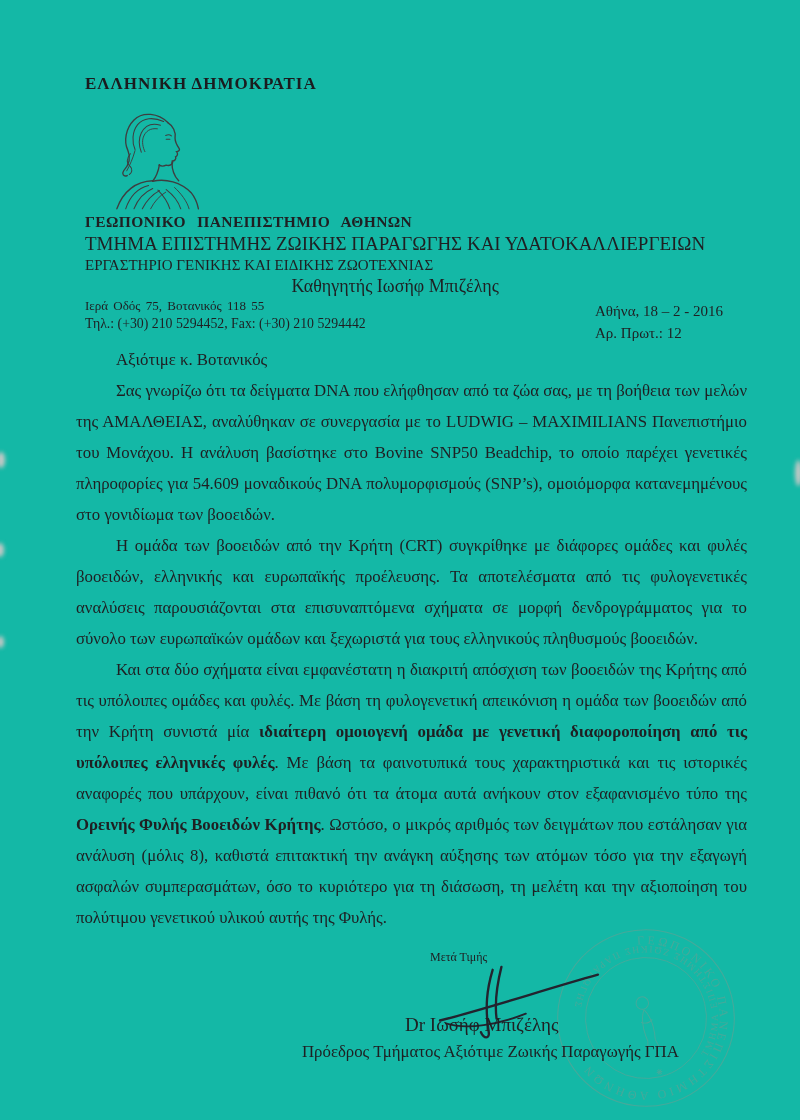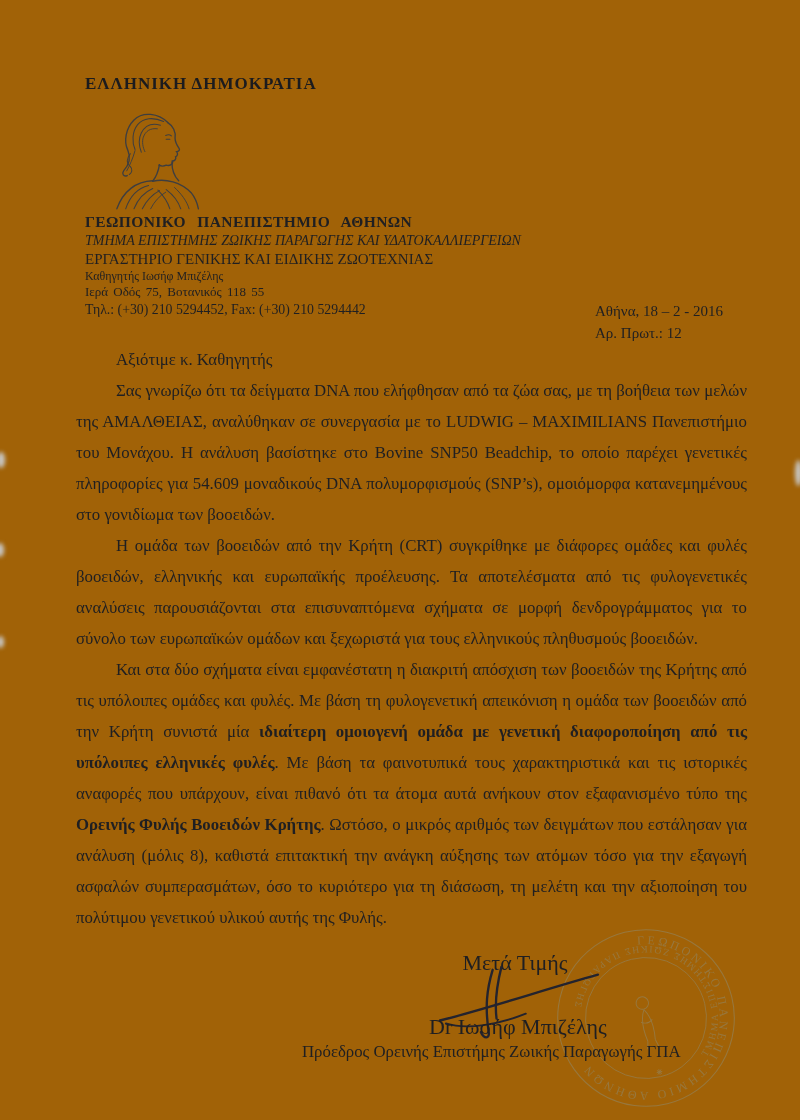--- a/index.html
+++ b/index.html
@@ -1,53 +1,53 @@
 <!DOCTYPE html>
 <html lang="el"><head>
 <meta charset="utf-8">
 <style>
   html,body{margin:0;padding:0;}
   .page{
     position:relative;
     width:800px;height:1120px;
-    background:#a16207;
+    background:#14b8a6;
     font-family:"Liberation Serif", serif;
     color:#1f1f22;
     overflow:hidden;
   }
   
   .header-title{
     position:absolute;left:85px;top:74px;
     font-size:17px;font-weight:bold;letter-spacing:1px;
     color:#1b1b1e;
   }
   .logo{position:absolute;left:103px;top:108px;width:115px;height:106px;}
   
   .letterhead{position:absolute;left:85px;top:212px;line-height:1.28;}
   .lh-university{font-size:15.5px;font-weight:bold;word-spacing:7px;letter-spacing:.4px;}
   .lh-school{font-size:14.8px;font-weight:bold;letter-spacing:.2px;}
-  .lh-department{font-size:14px;font-style:italic;}
+  .lh-department{font-size:19px;}
   .lh-laboratory{font-size:15px;}
-  .lh-professor{font-size:12px;}
+  .lh-professor{font-size:18px;text-align:center;}
   .lh-address{font-size:13px;word-spacing:2px;}
   .lh-contact{font-size:13.8px;}
   
   .meta{position:absolute;left:595px;top:300px;font-size:15px;line-height:22px;}
   
   .body{
     position:absolute;left:76px;top:344px;width:671px;
     font-size:16.8px;line-height:31px;text-align:justify;
   }
   .salutation{margin:0 0 1px 0;text-align:left;}
   .body p{margin:0;text-indent:40px;}
   .body p b{font-weight:bold;}
   
-  .closing{position:absolute;left:430px;top:950px;width:170px;text-align:center;font-size:22px;}
+  .closing{position:absolute;left:430px;top:950px;width:170px;font-size:12px;}
   .signature{position:absolute;left:428px;top:962px;width:180px;height:78px;}
-  .signer-name{position:absolute;left:405px;top:1014px;font-size:22px;margin-left:24px;}
+  .signer-name{position:absolute;left:405px;top:1014px;font-size:19px;}
   .signer-title{position:absolute;left:302px;top:1042px;font-size:16.8px;}
   
   .stamp{
     position:absolute;left:550px;top:922px;width:192px;height:192px;
     opacity:.42;transform:rotate(-14deg);
   }
   
   .artifact{position:absolute;background:#c8c8c6;border-radius:50%;filter:blur(2px);}
   .a1{left:-3px;top:452px;width:8px;height:16px;}
   .a2{left:-4px;top:543px;width:8px;height:14px;}
@@ -99,21 +99,21 @@
     <div class="lh-address">Ιερά Οδός 75,  Βοτανικός  118 55</div>
     <div class="lh-contact">Τηλ.: (+30) 210 5294452, Fax: (+30) 210 5294442</div>
   </div>
 
   <div class="meta">
     <div>Αθήνα, 18 – 2 - 2016</div>
     <div>Αρ. Πρωτ.: 12</div>
   </div>
 
   <div class="body">
-    <p class="salutation">Αξιότιμε κ. Καθηγητής</p>
+    <p class="salutation">Αξιότιμε κ. Βοτανικός</p>
     <p><span>Σας γνωρίζω ότι τα δείγματα DNA που ελήφθησαν από τα ζώα σας, με τη βοήθεια των μελών της ΑΜΑΛΘΕΙΑΣ, αναλύθηκαν σε συνεργασία με το LUDWIG – MAXIMILIANS Πανεπιστήμιο του Μονάχου. Η ανάλυση βασίστηκε στο Bovine SNP50 Beadchip, το οποίο παρέχει γενετικές πληροφορίες για 54.609 μοναδικούς DNA πολυμορφισμούς (SNP’s), ομοιόμορφα κατανεμημένους στο γονιδίωμα των βοοειδών.</span></p>
     <p><span>Η ομάδα των βοοειδών από την Κρήτη (CRT) συγκρίθηκε με διάφορες ομάδες και φυλές βοοειδών, ελληνικής και ευρωπαϊκής προέλευσης. Τα αποτελέσματα από τις φυλογενετικές αναλύσεις παρουσιάζονται στα επισυναπτόμενα σχήματα σε μορφή δενδρογράμματος για το σύνολο των ευρωπαϊκών ομάδων και ξεχωριστά για τους ελληνικούς πληθυσμούς βοοειδών.</span></p>
     <p><span>Και στα δύο σχήματα είναι εμφανέστατη η διακριτή απόσχιση των βοοειδών της Κρήτης από τις υπόλοιπες ομάδες και φυλές. Με βάση τη φυλογενετική απεικόνιση η ομάδα των βοοειδών από την Κρήτη συνιστά μία </span><b>ιδιαίτερη ομοιογενή ομάδα με γενετική διαφοροποίηση από τις υπόλοιπες ελληνικές φυλές</b><span>. Με βάση τα φαινοτυπικά τους χαρακτηριστικά και τις ιστορικές αναφορές που υπάρχουν, είναι πιθανό ότι τα άτομα αυτά ανήκουν στον εξαφανισμένο τύπο της </span><b>Ορεινής Φυλής Βοοειδών Κρήτης</b><span>. Ωστόσο, ο μικρός αριθμός των δειγμάτων που εστάλησαν για ανάλυση (μόλις 8), καθιστά επιτακτική την ανάγκη αύξησης των ατόμων τόσο για την εξαγωγή ασφαλών συμπερασμάτων, όσο το κυριότερο για τη διάσωση, τη μελέτη και την αξιοποίηση του πολύτιμου γενετικού υλικού αυτής της Φυλής.</span></p>
   </div>
 
   <svg class="stamp" viewBox="0 0 200 200" fill="none" stroke="#8a958a" stroke-width="1.1">
     <circle cx="100" cy="100" r="92"></circle>
     <circle cx="100" cy="100" r="63" stroke-width=".9"></circle>
     <defs>
       <path id="stampOuterArc" d="M100,23 a77,77 0 1,1 -0.01,0"></path>
@@ -137,20 +137,20 @@
   </svg>
 
   <div class="closing">Μετά Τιμής</div>
   <svg class="signature" viewBox="0 0 180 80" fill="none" stroke="#23232e" stroke-width="2.4" stroke-linecap="round">
     <path d="M10,60 C58,48 118,28 172,13"></path>
     <path d="M64,8 C58,28 56,46 60,72 C61,79 55,79 52,72"></path>
     <path d="M73,5 C68,25 66,42 68,58"></path>
     <path d="M16,63 C38,70 70,64 98,53" stroke-width="2"></path>
   </svg>
   <div class="signer-name">Dr Ιωσήφ Μπιζέλης</div>
-  <div class="signer-title">Πρόεδρος Ορεινής Επιστήμης Ζωικής Παραγωγής ΓΠΑ</div>
+  <div class="signer-title">Πρόεδρος Τμήματος Αξιότιμε Ζωικής Παραγωγής ΓΠΑ</div>
 
   <div class="artifact a1"></div>
   <div class="artifact a2"></div>
   <div class="artifact a3"></div>
   <div class="artifact a4"></div>
 
 </div>
 
 </body></html>

